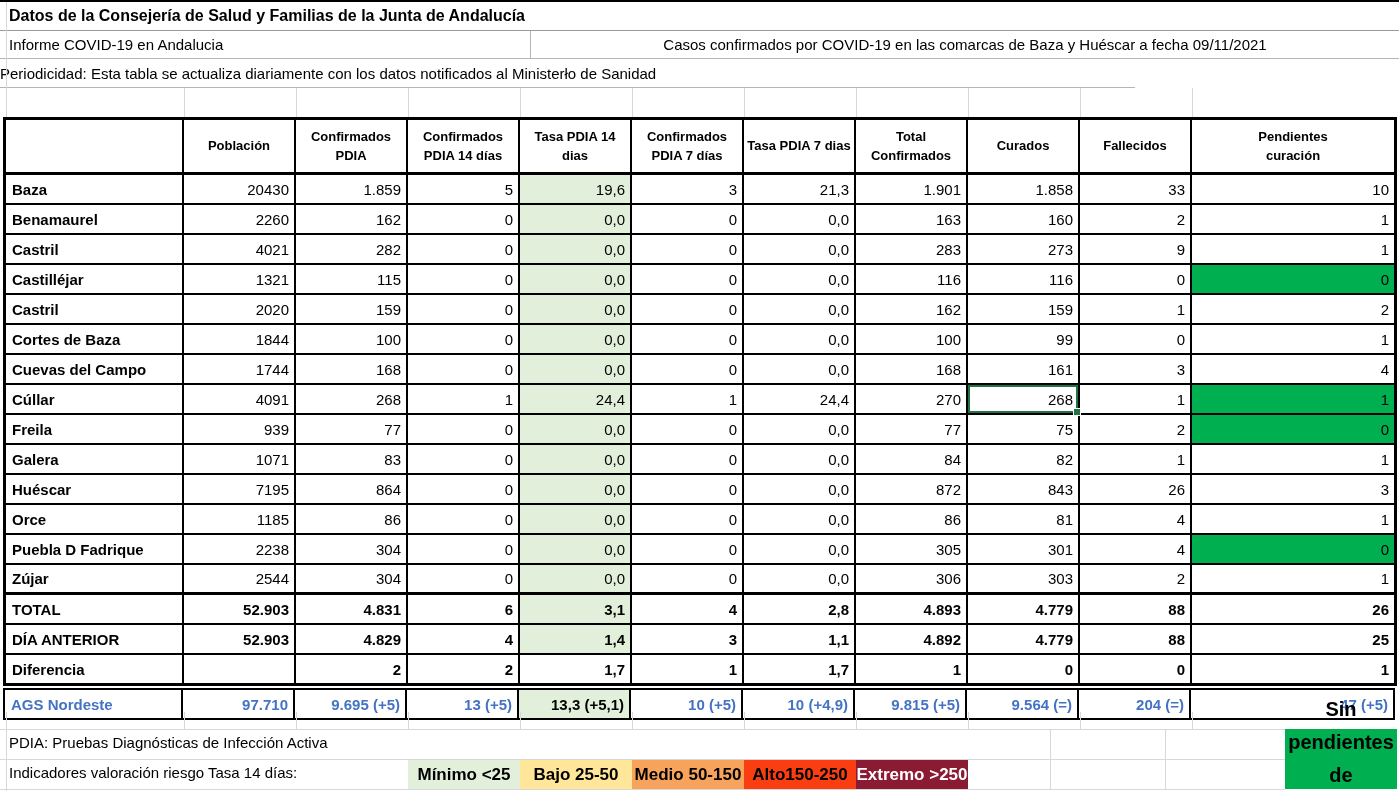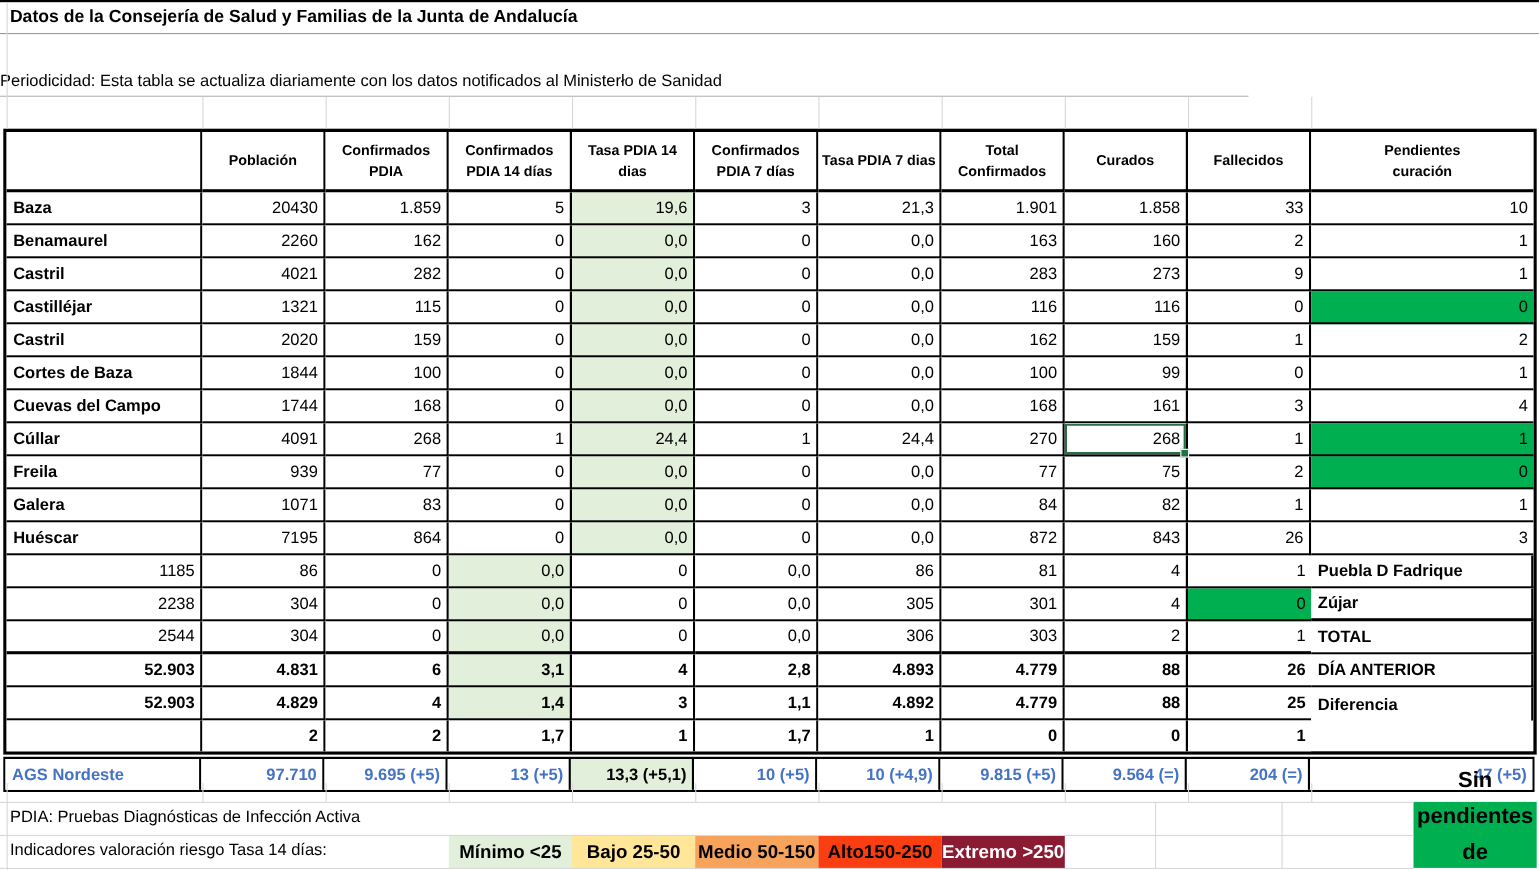--- a/index.html
+++ b/index.html
@@ -51,20 +51,24 @@
   .nopend{position:absolute;left:1285px;top:729px;width:112px;height:60px;background:#00b050;
           display:flex;align-items:center;justify-content:center;text-align:center;
           font-weight:bold;font-size:20px;line-height:1.65;padding:0 4px;box-sizing:border-box;}
 </style>
 </head>
 <body>
 
 <div id="app">
   <div class="topline"></div>
   <div class="r1">Datos de la Consejería de Salud y Familias de la Junta de Andalucía</div>
+  <div class="r2">
+    <div class="r2l">Informe COVID-19 en Andalucia</div>
+    <div class="r2r">Casos confirmados por COVID-19 en las comarcas de Baza y Huéscar a fecha 09/11/2021</div>
+  </div>
   <div class="r3">Periodicidad: Esta tabla se actualiza diariamente con los datos notificados al Ministerło de Sanidad</div>
 
   <div id="main-grid" style="grid-template-columns: 178px 112px 112px 112px 112px 112px 112px 112px 112px 112px 202px;">
       <div class="cell hdr">
         <span></span>
       </div>
       <div class="cell hdr">
         <span>Población</span>
       </div>
       <div class="cell hdr">
@@ -208,20 +212,21 @@
       <div class="cell num">7195</div>
       <div class="cell num">864</div>
       <div class="cell num">0</div>
       <div class="cell num tasa">0,0</div>
       <div class="cell num">0</div>
       <div class="cell num">0,0</div>
       <div class="cell num">872</div>
       <div class="cell num">843</div>
       <div class="cell num">26</div>
       <div class="cell num lastcol">3</div>
+      <div class="cell label">Orce</div>
       <div class="cell num">1185</div>
       <div class="cell num">86</div>
       <div class="cell num">0</div>
       <div class="cell num tasa">0,0</div>
       <div class="cell num">0</div>
       <div class="cell num">0,0</div>
       <div class="cell num">86</div>
       <div class="cell num">81</div>
       <div class="cell num">4</div>
       <div class="cell num lastcol">1</div>

